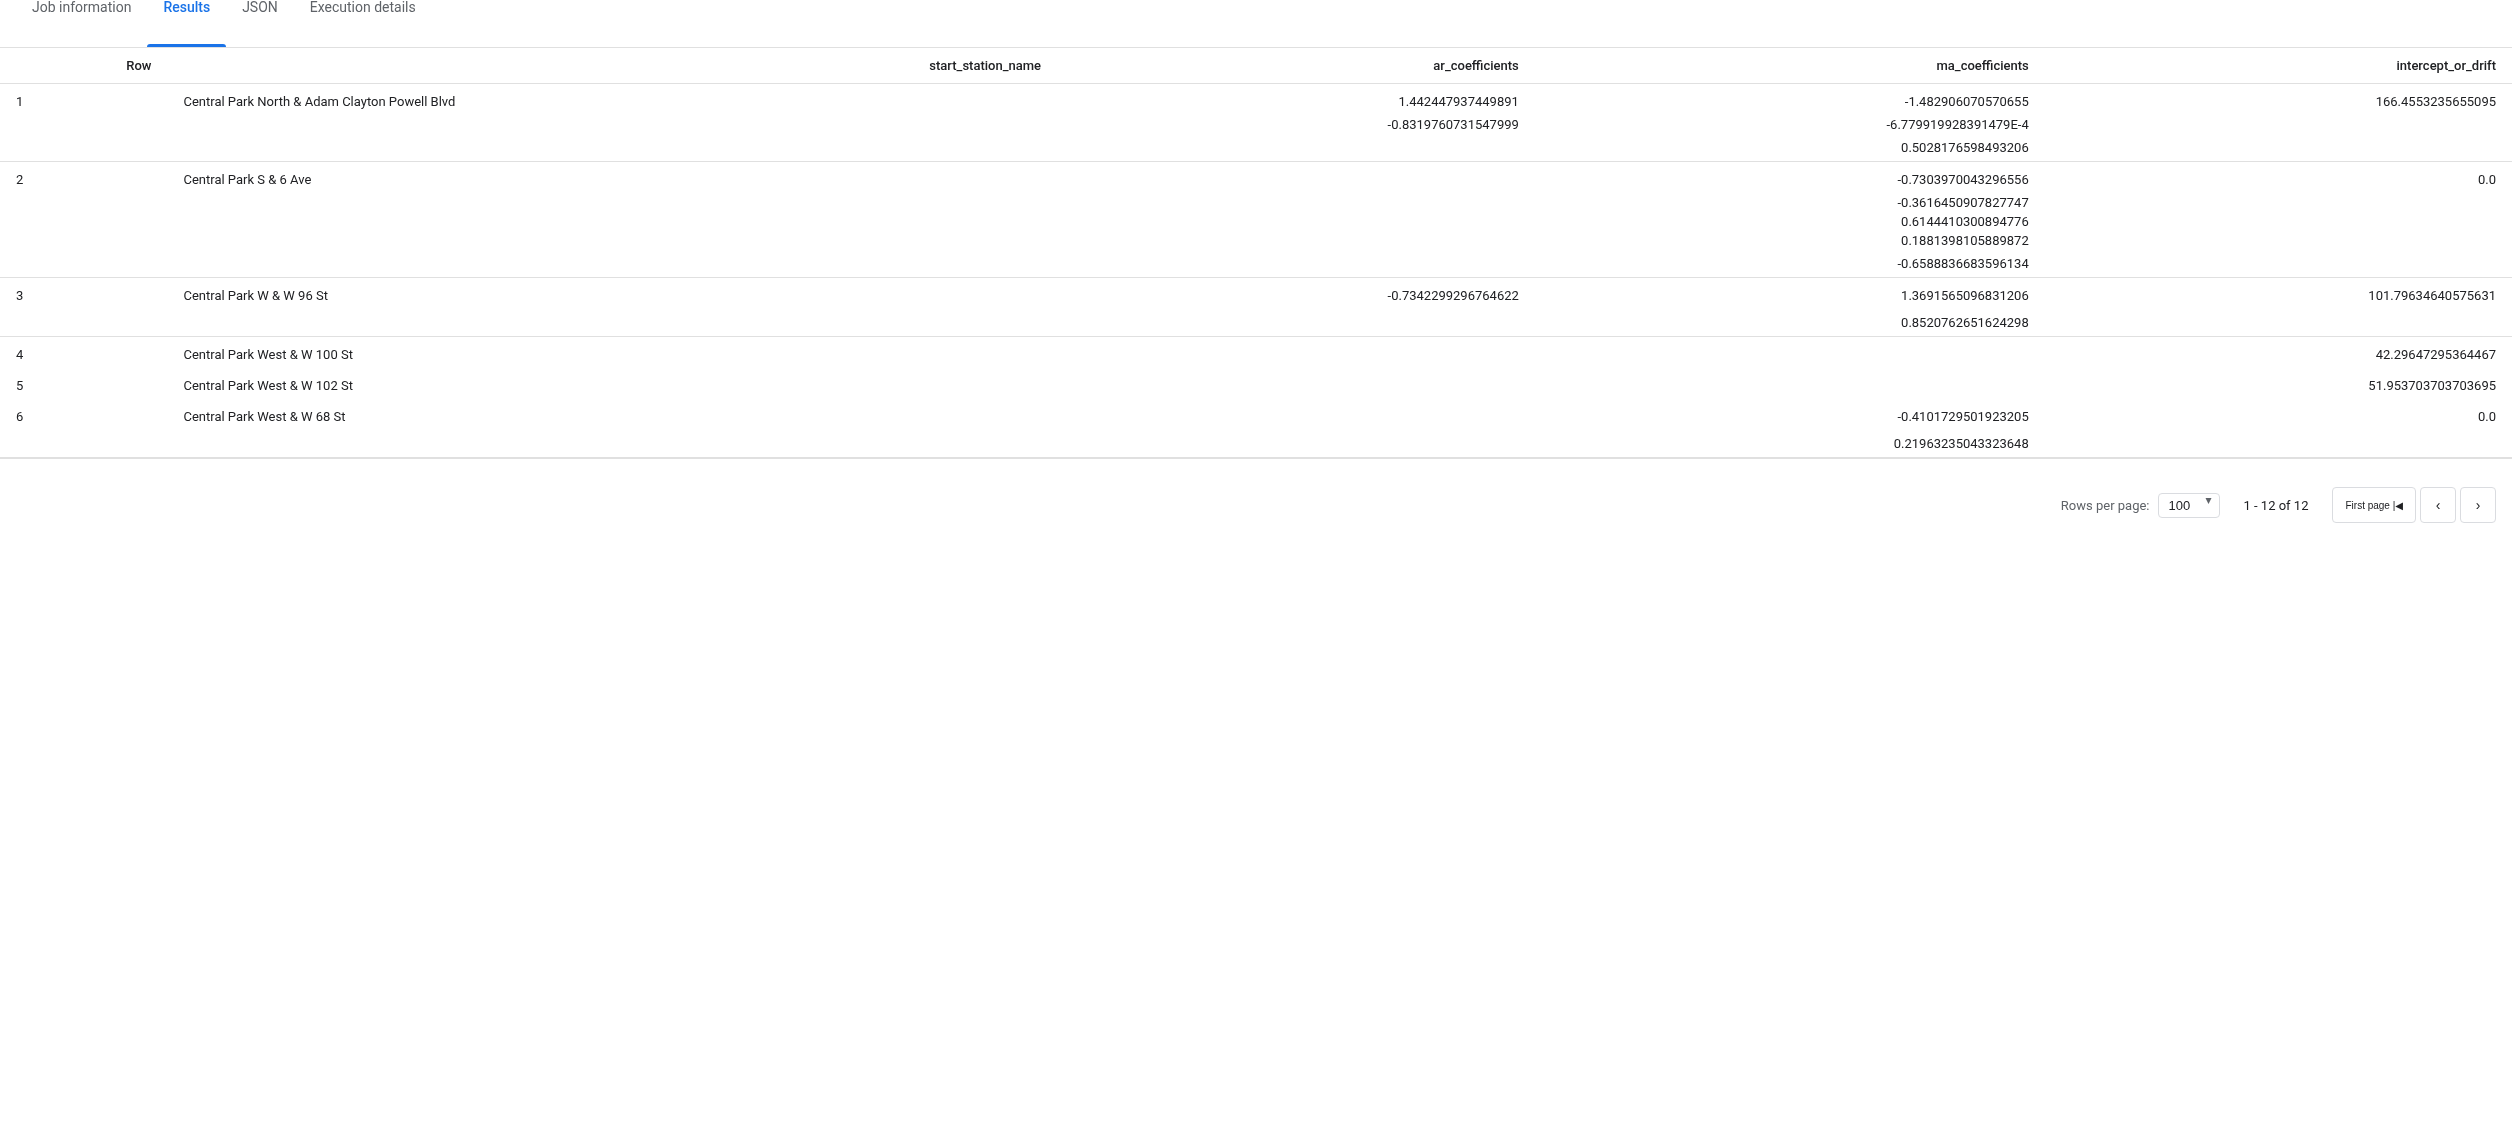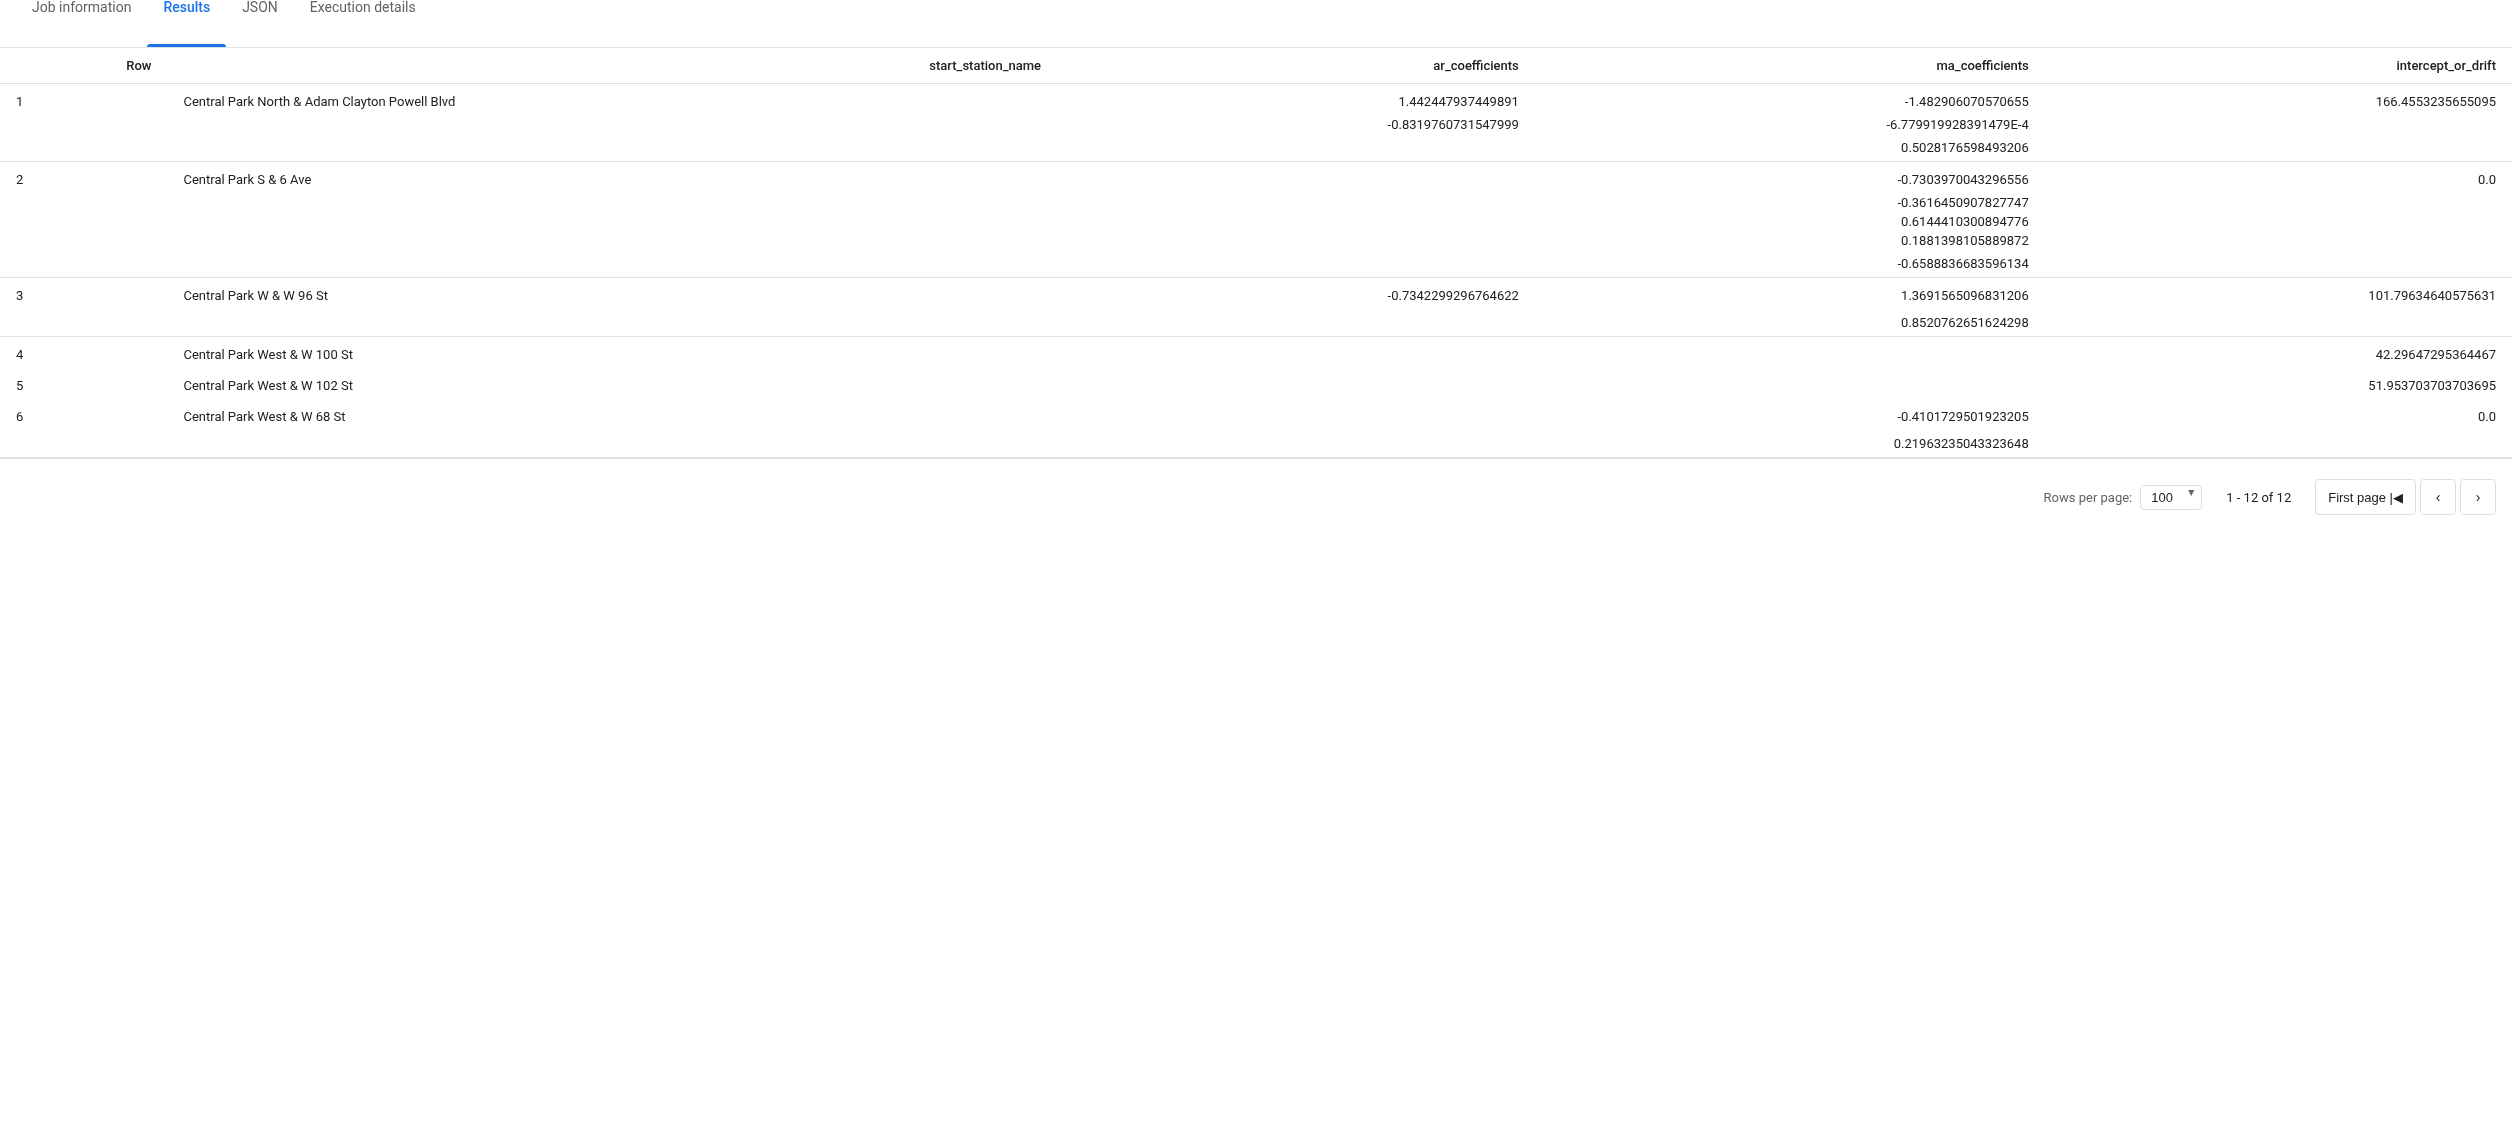--- a/index.html
+++ b/index.html
@@ -93,21 +93,21 @@
     .row-num {
       color: #202124;
       font-size: 13px;
     }
 
     
     .footer {
       display: flex;
       align-items: center;
       justify-content: flex-end;
-      padding: 20px 16px;
+      padding: 28px 16px;
       gap: 24px;
       border-top: 1px solid #e0e0e0;
     }
 
     .rows-per-page {
       display: flex;
       align-items: center;
       gap: 8px;
       color: #5f6368;
       font-size: 13px;
@@ -170,21 +170,21 @@
       display: flex;
       align-items: center;
       justify-content: center;
       height: 36px;
       padding: 0 12px;
       border: 1px solid #dadce0;
       border-radius: 4px;
       background: #fff;
       cursor: pointer;
       color: #202124;
-      font-size: 13px;
+      font-size: 10px;
       white-space: nowrap;
     }
   </style>
 </head>
 <body>
 
 <div class="tabs">
   <div class="tab">
     <span>Job information</span>
   </div>

